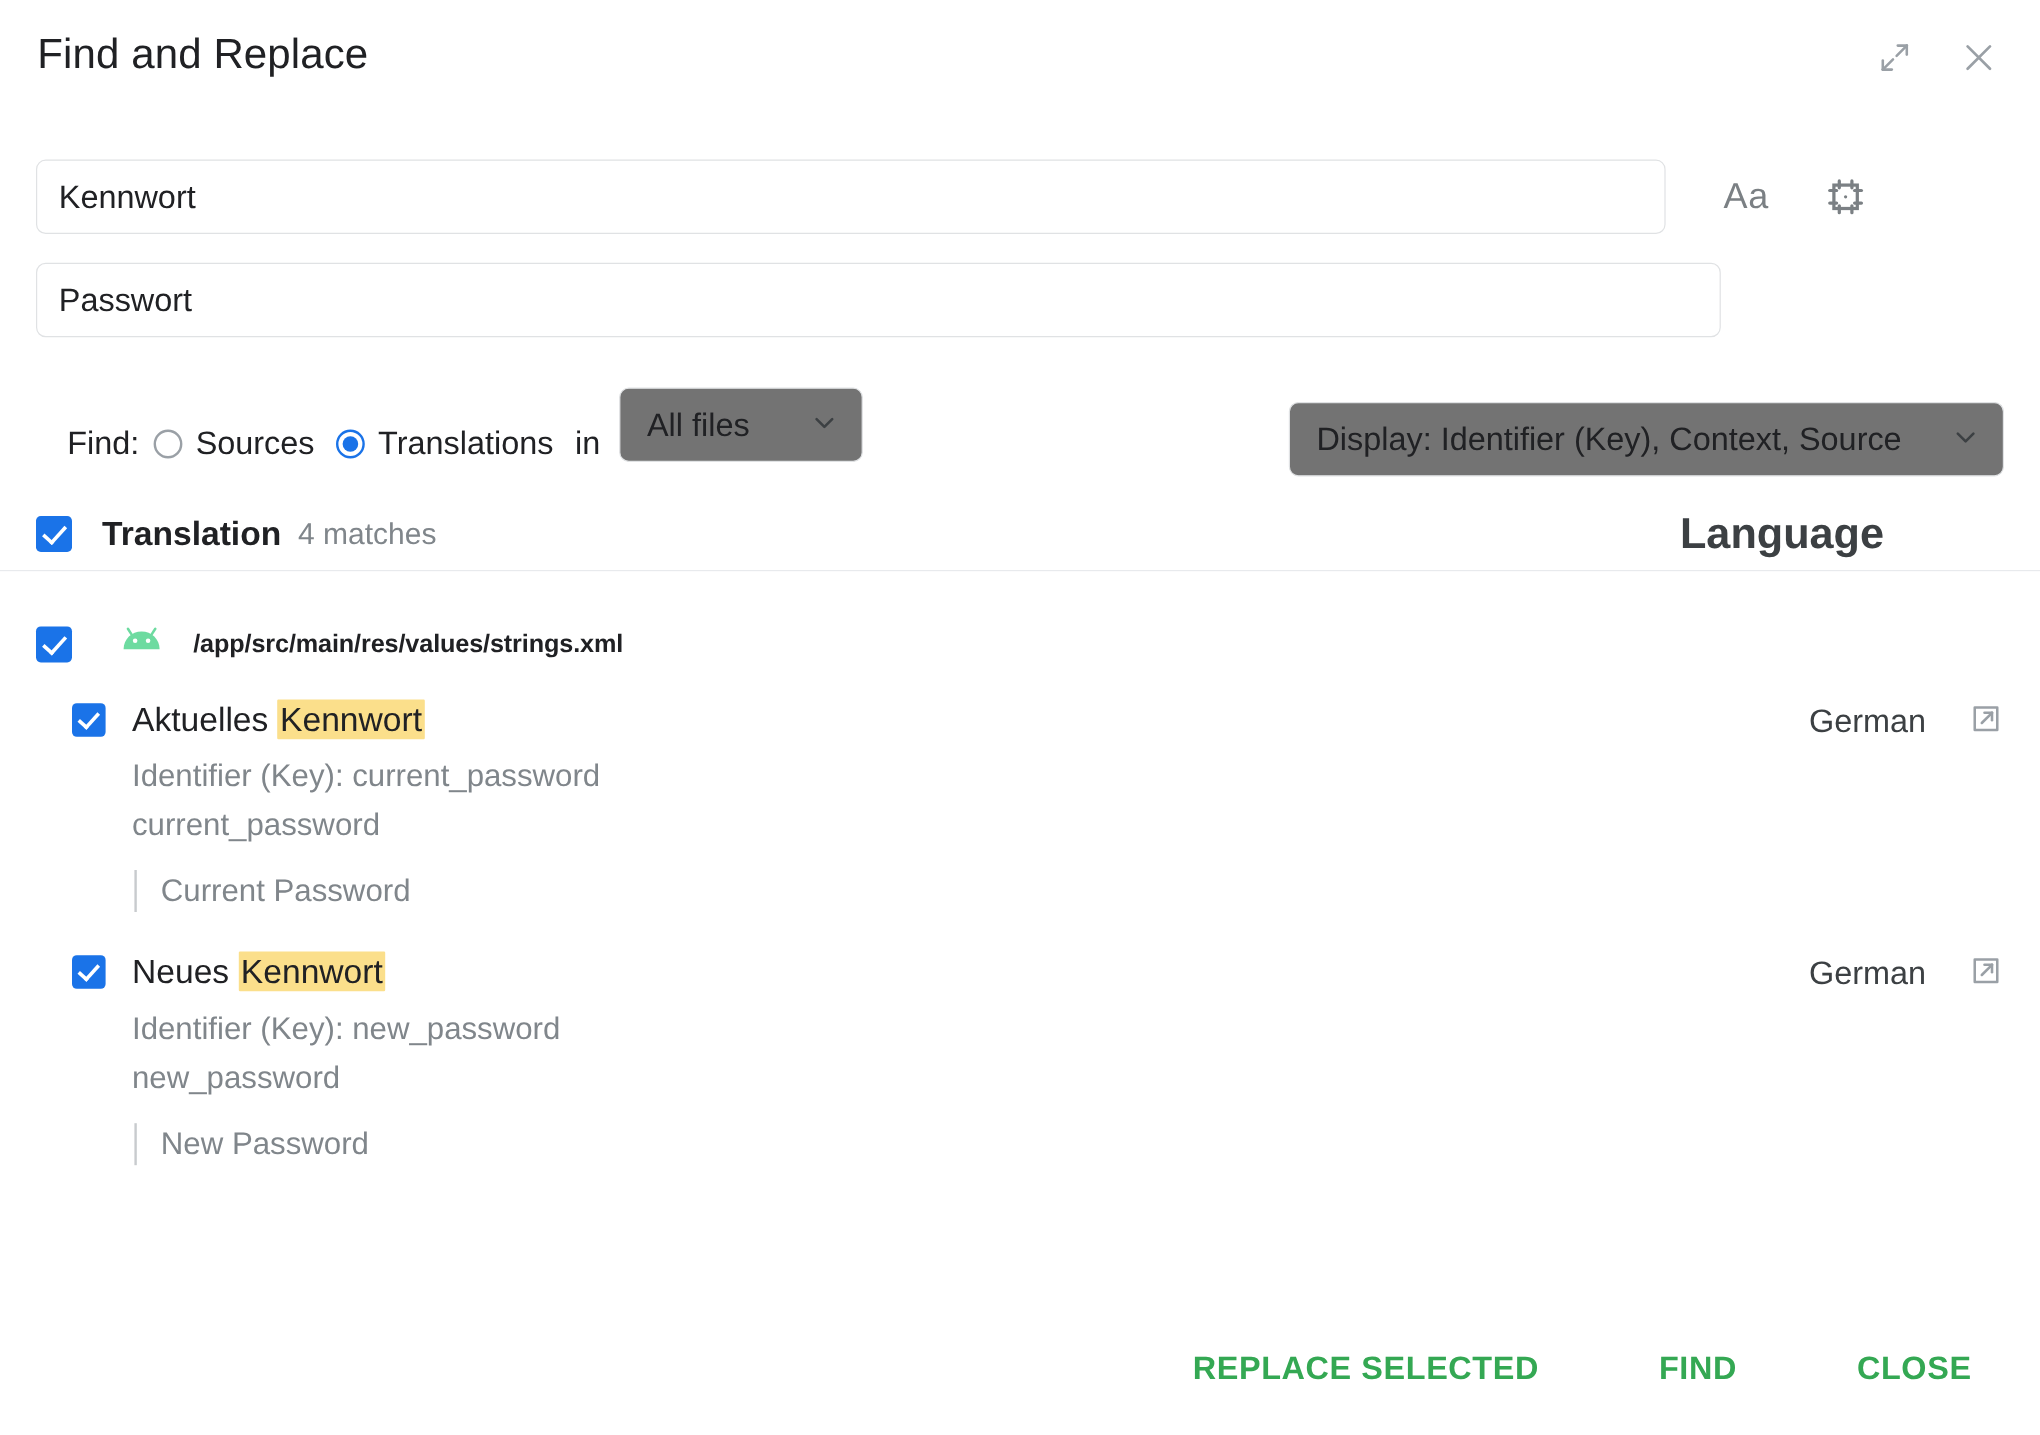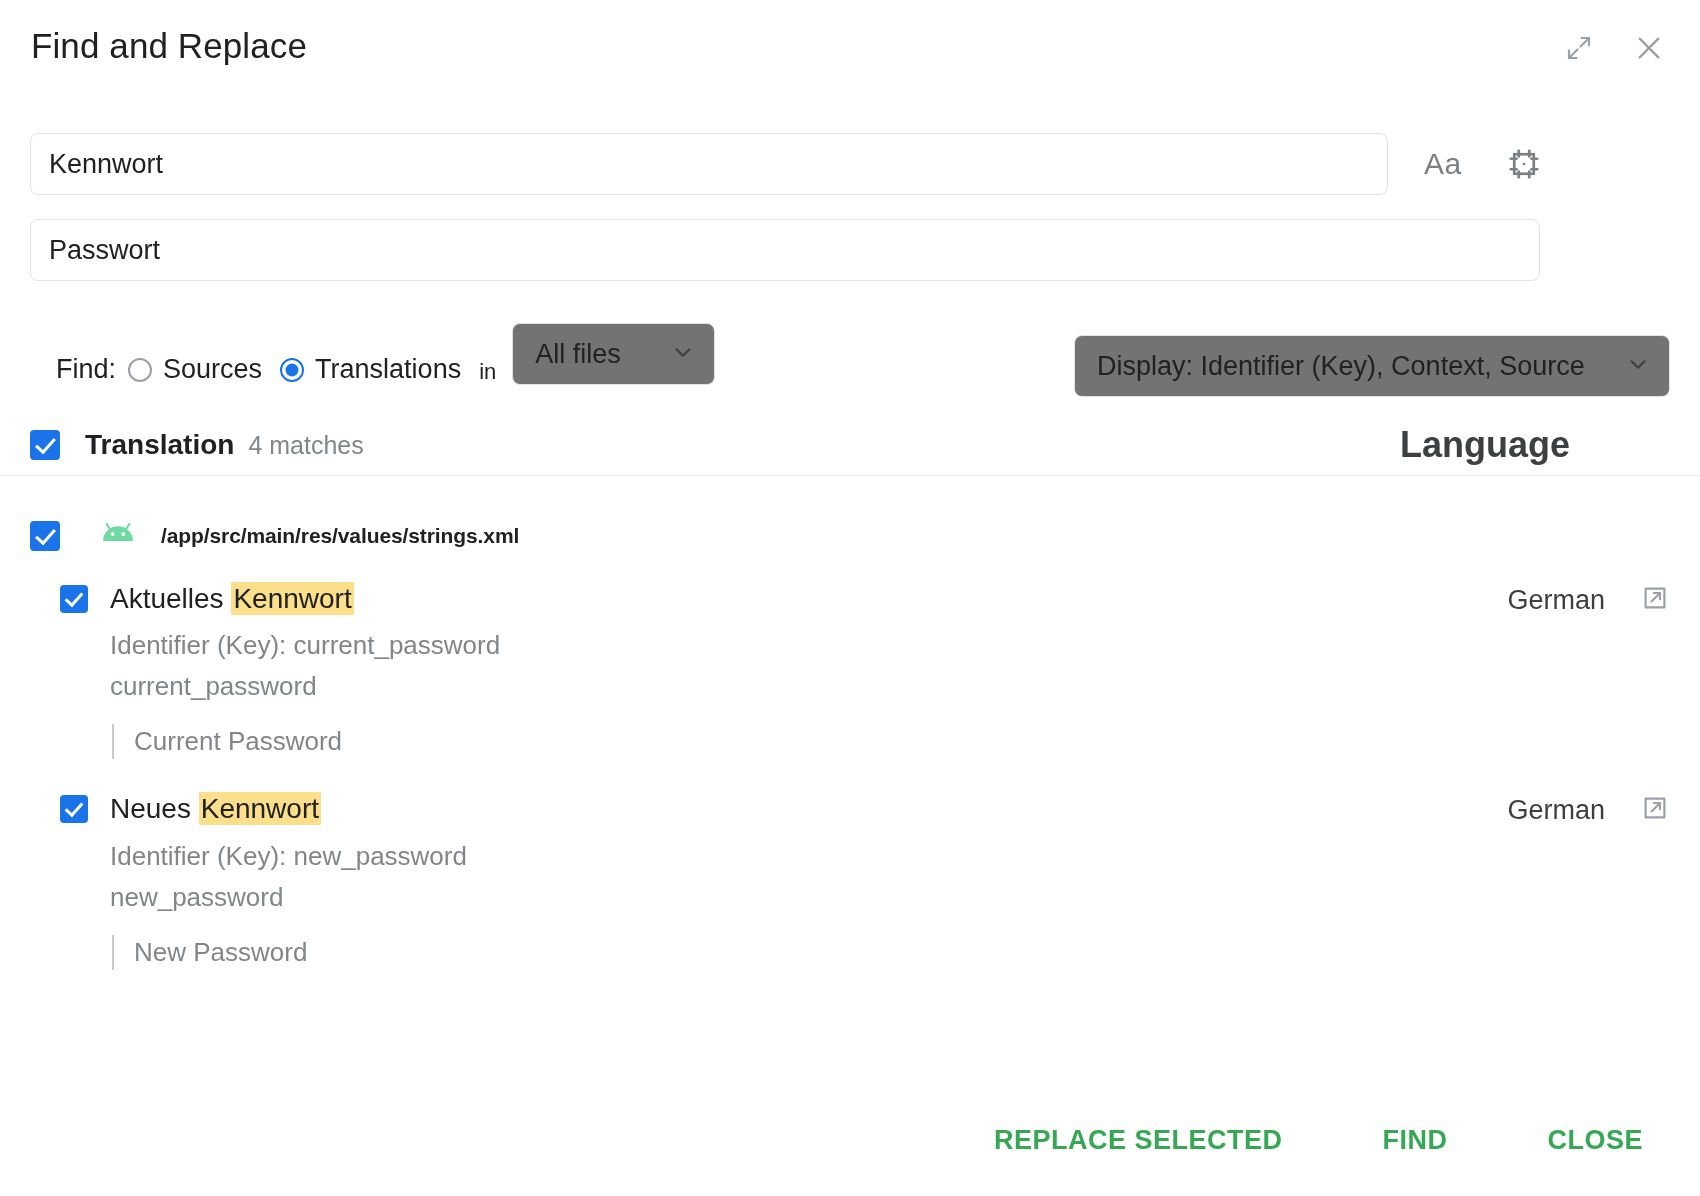--- a/index.html
+++ b/index.html
@@ -71,31 +71,31 @@
     border-radius: 8px;
     background: #fff;
     font-family: "Liberation Sans", sans-serif;
     font-size: 27px;
     color: #202124;
     padding: 0 18px;
     outline: none;
   }
   .text-input::placeholder { color: #9aa0a6; }
   .find-input { width: 1358px; }
-  .replace-input { width: 1510px; }
+  .replace-input { width: 1404px; }
 
   .search-opts {
     display: flex;
     align-items: center;
     gap: 32px;
     margin-left: 36px;
   }
   .opt-btn {
     width: 50px; height: 50px;
-    display: flex; align-items: center; justify-content: flex-start;
+    display: flex; align-items: center; justify-content: flex-end;
     cursor: pointer;
     background: none; border: none; padding: 0;
     color: #7b8084;
   }
   .aa-glyph {
     font-size: 30px;
     font-family: "Liberation Sans", sans-serif;
     color: #7b8084;
     letter-spacing: .5px;
     line-height: 1;
@@ -137,21 +137,21 @@
   .radio.checked::after {
     content: "";
     position: absolute;
     left: 50%; top: 50%;
     width: 13px; height: 13px;
     border-radius: 50%;
     background: #1a73e8;
     transform: translate(-50%, -50%);
   }
   .radio-text { font-size: 27px; color: #202124; }
-  .in-word { font-size: 22px; color: #202124; margin-right: 16px; }
+  .in-word { font-size: 27px; color: #202124; margin-right: 16px; }
 
   .select-box {
     height: 62px;
     border: 1px solid #e0e2e4;
     border-radius: 8px;
     background: #737373;
     display: flex;
     align-items: center;
     justify-content: space-between;
     padding: 0 18px 0 22px;

